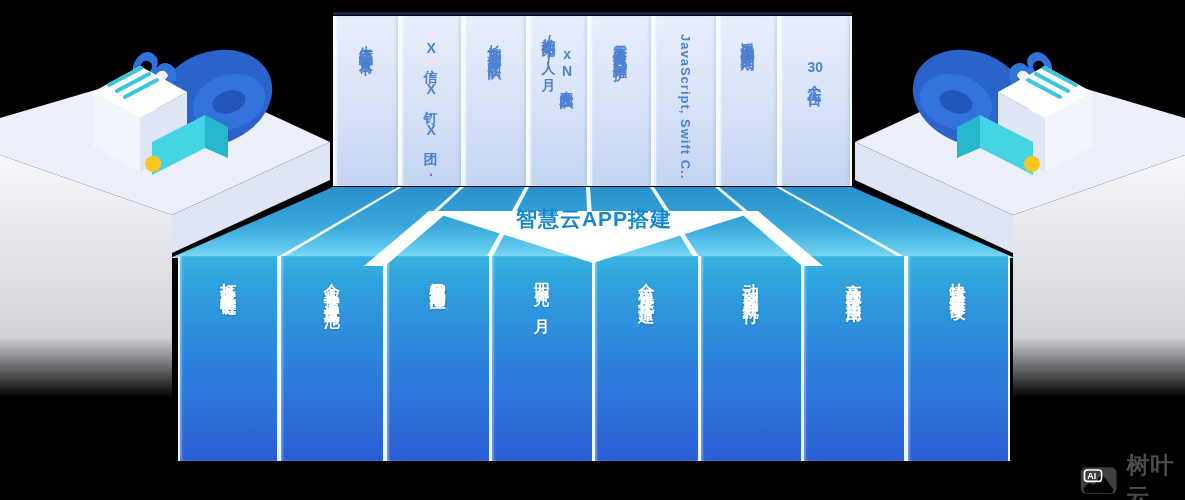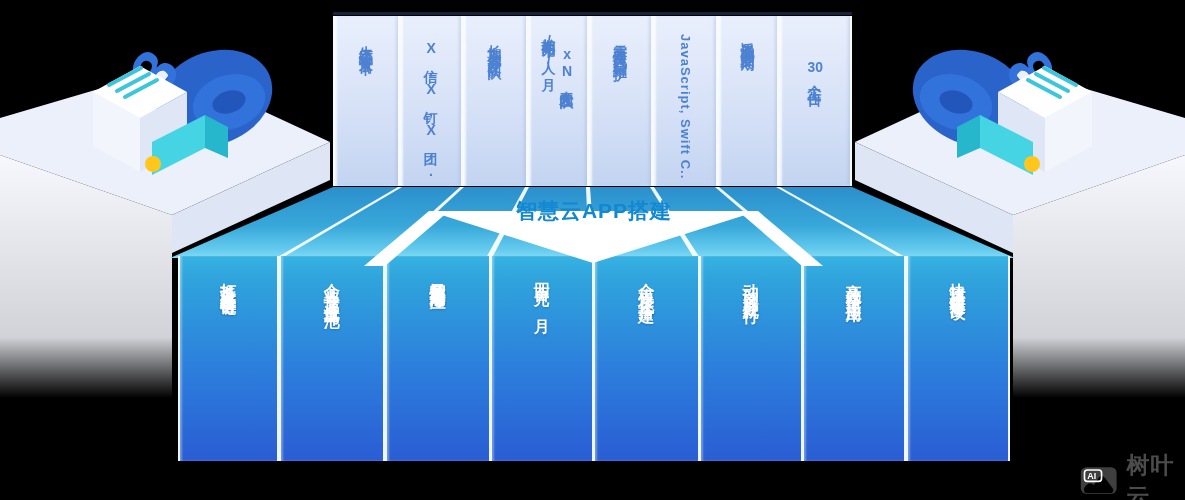--- a/index.html
+++ b/index.html
@@ -42,21 +42,21 @@
     box-shadow:inset 2px 0 2px rgba(255,255,255,.35);
   }
   .bcol .vtext{
     writing-mode:vertical-rl;text-orientation:upright;
     color:#ffffff;font-size:16px;font-weight:600;letter-spacing:5px;line-height:1.1;
     margin-top:14px;text-shadow:0 1px 2px rgba(20,60,130,.35);
   }
 
   
   .banner-text{
-    position:absolute;left:429px;top:196px;width:330px;height:30px;z-index:4;
+    position:absolute;left:429px;top:204px;width:330px;height:30px;z-index:4;
     text-align:center;line-height:30px;font-size:21px;font-weight:800;color:#1287d2;
     letter-spacing:1px;
   }
 
   
   .watermark{
     position:absolute;left:1080px;top:450px;z-index:5;display:flex;align-items:center;gap:9px;text-decoration:underline;
   }
   .watermark .brand{font-size:23px;font-weight:700;color:#4b4b4b;letter-spacing:1px;}
 </style>

